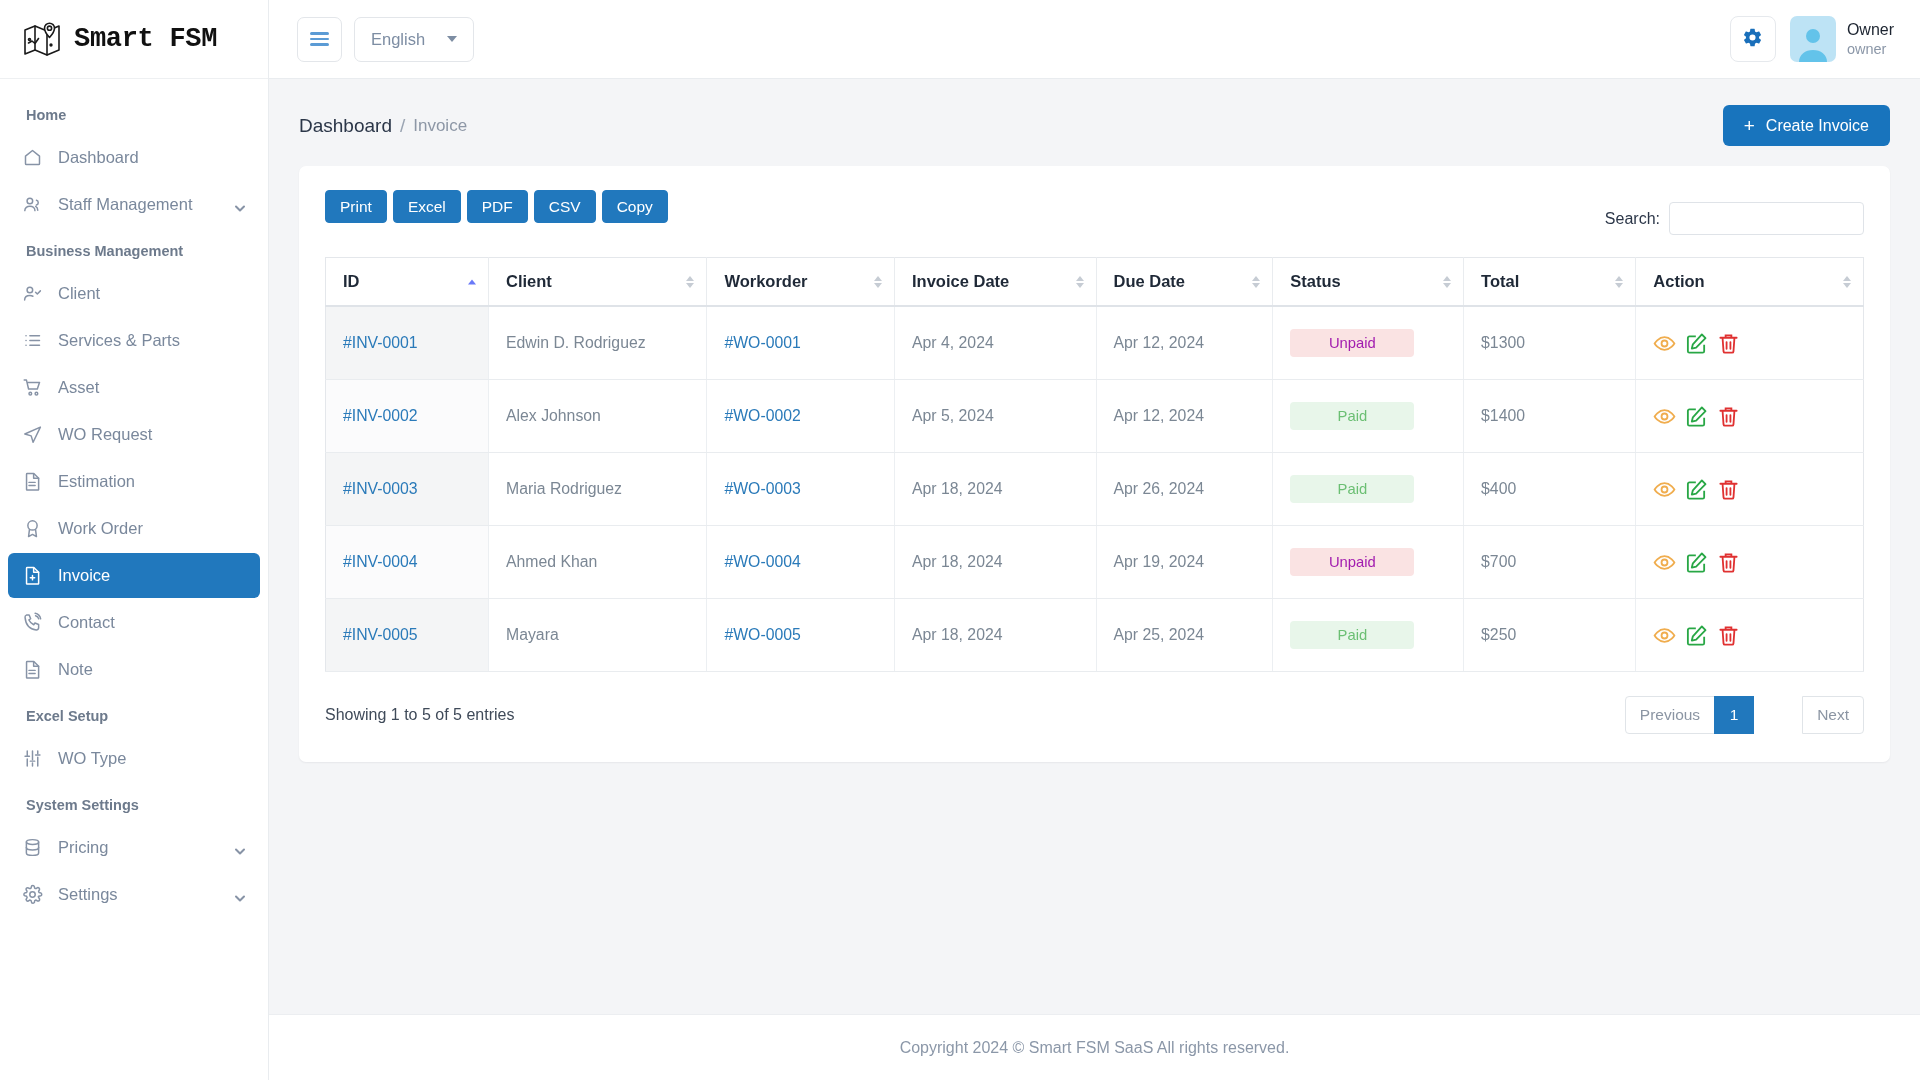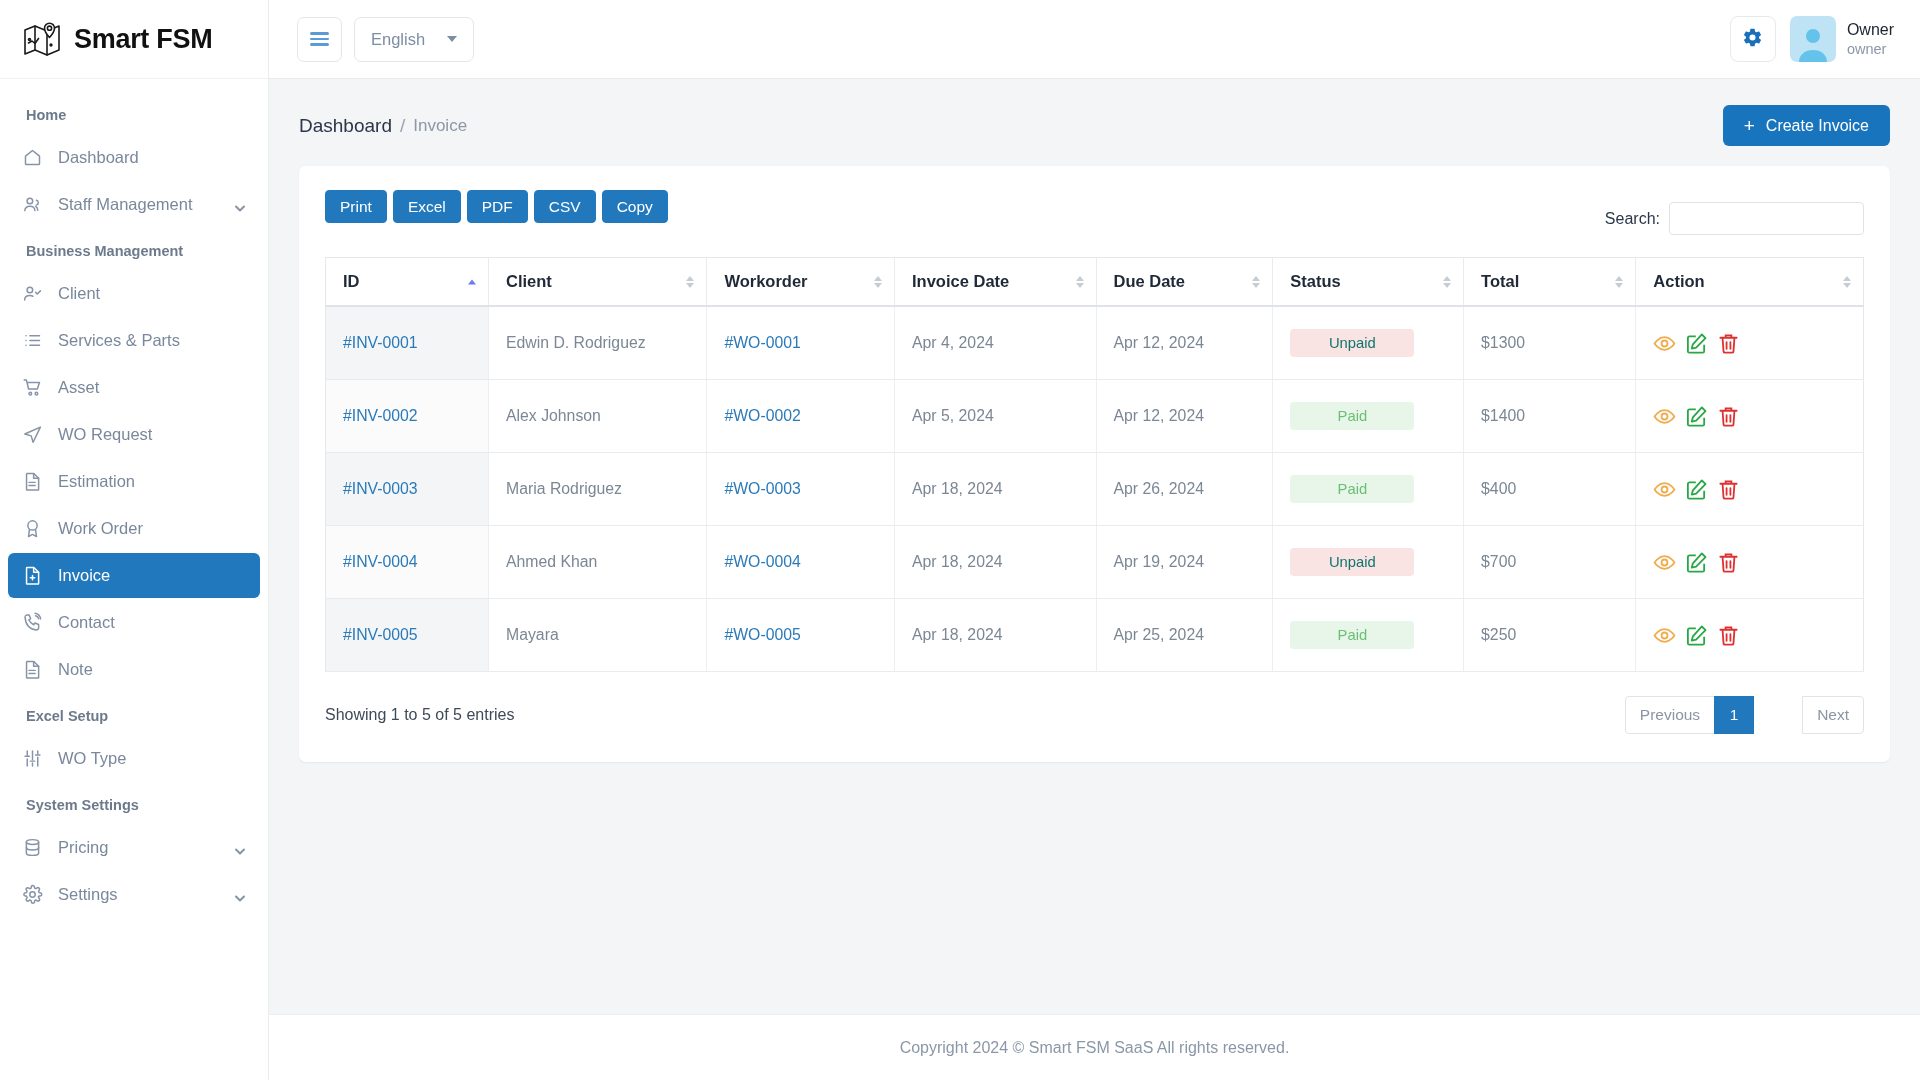--- a/index.html
+++ b/index.html
@@ -17,20 +17,21 @@
     display: flex; flex-direction: column;
   }
   .brand {
     height: 79px; display: flex; align-items: center; gap: 10px;
     padding: 0 22px; border-bottom: 1px solid #eef0f2;
   }
   .brand-logo { width: 42px; height: 36px; display: block; }
   .brand-name {
     font-size: 27px; font-weight: 700; color: #111111;
     letter-spacing: -0.3px;
+    font-family: Liberation Mono, monospace;
   }
   .nav { padding-top: 14px; flex: 1; overflow: hidden; }
   .nav-section {
     font-size: 14.5px; font-weight: 700; color: #6d7a8c;
     padding: 14px 26px 10px 26px;
   }
   .nav-item {
     display: flex; align-items: center; gap: 15px;
     height: 45px; margin: 2px 8px; padding: 0 14px;
     border-radius: 6px; color: #7a889c; font-size: 16.5px;
@@ -140,21 +141,21 @@
     font-size: 15.8px; color: #7b8794; padding: 22px 17px;
     border-bottom: 1px solid #e9ecef; border-right: 1px solid #eceff2;
     vertical-align: middle; white-space: nowrap; overflow: hidden; text-overflow: ellipsis;
   }
   table.dt td:last-child { border-right: none; }
   table.dt tbody tr:nth-child(odd) td.idcell { background: #f4f5f6; }
   table.dt tbody tr:nth-child(even) td.idcell { background: #fbfbfc; }
   a.lnk { color: #2a7ab9; text-decoration: none; cursor: pointer; }
   .badge { display: inline-block; min-width: 124px; text-align: center;
            border-radius: 4px; padding: 6px 10px; font-size: 14.8px; }
-  .badge.unpaid { background: #fae3e3; color: #0f766e; }
+  .badge.unpaid { background: #fae3e3; color: #a21caf; }
   .badge.paid { background: #e8f6ea; color: #6bbf73; }
   .actions { display: flex; align-items: center; gap: 9px; }
   .act { width: 23px; height: 23px; cursor: pointer; display: block; }
 
   .botrow { display: flex; align-items: center; justify-content: space-between;
             margin-top: 24px; }
   .showing { font-size: 16px; color: #3f4a59; }
   .pager { display: flex; }
   .pg {
     border: 1px solid #e0e4e8; background: #fff; color: #8b95a3;

